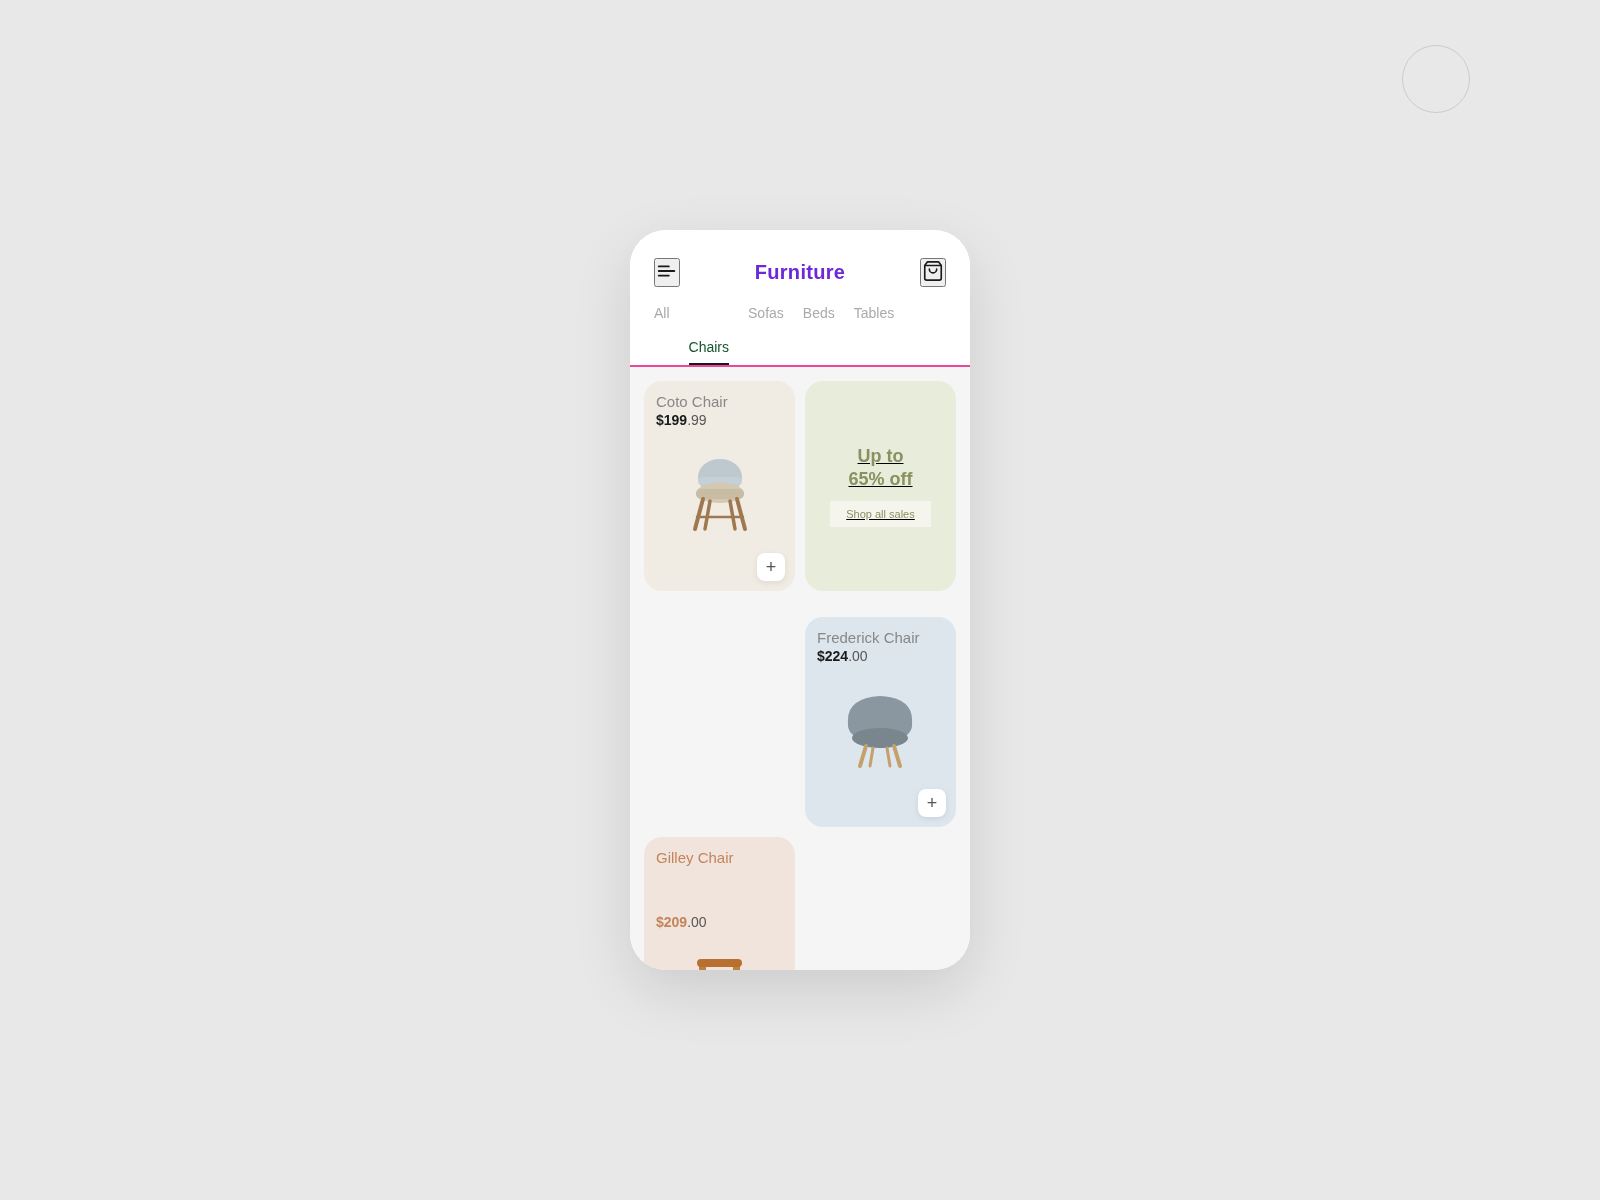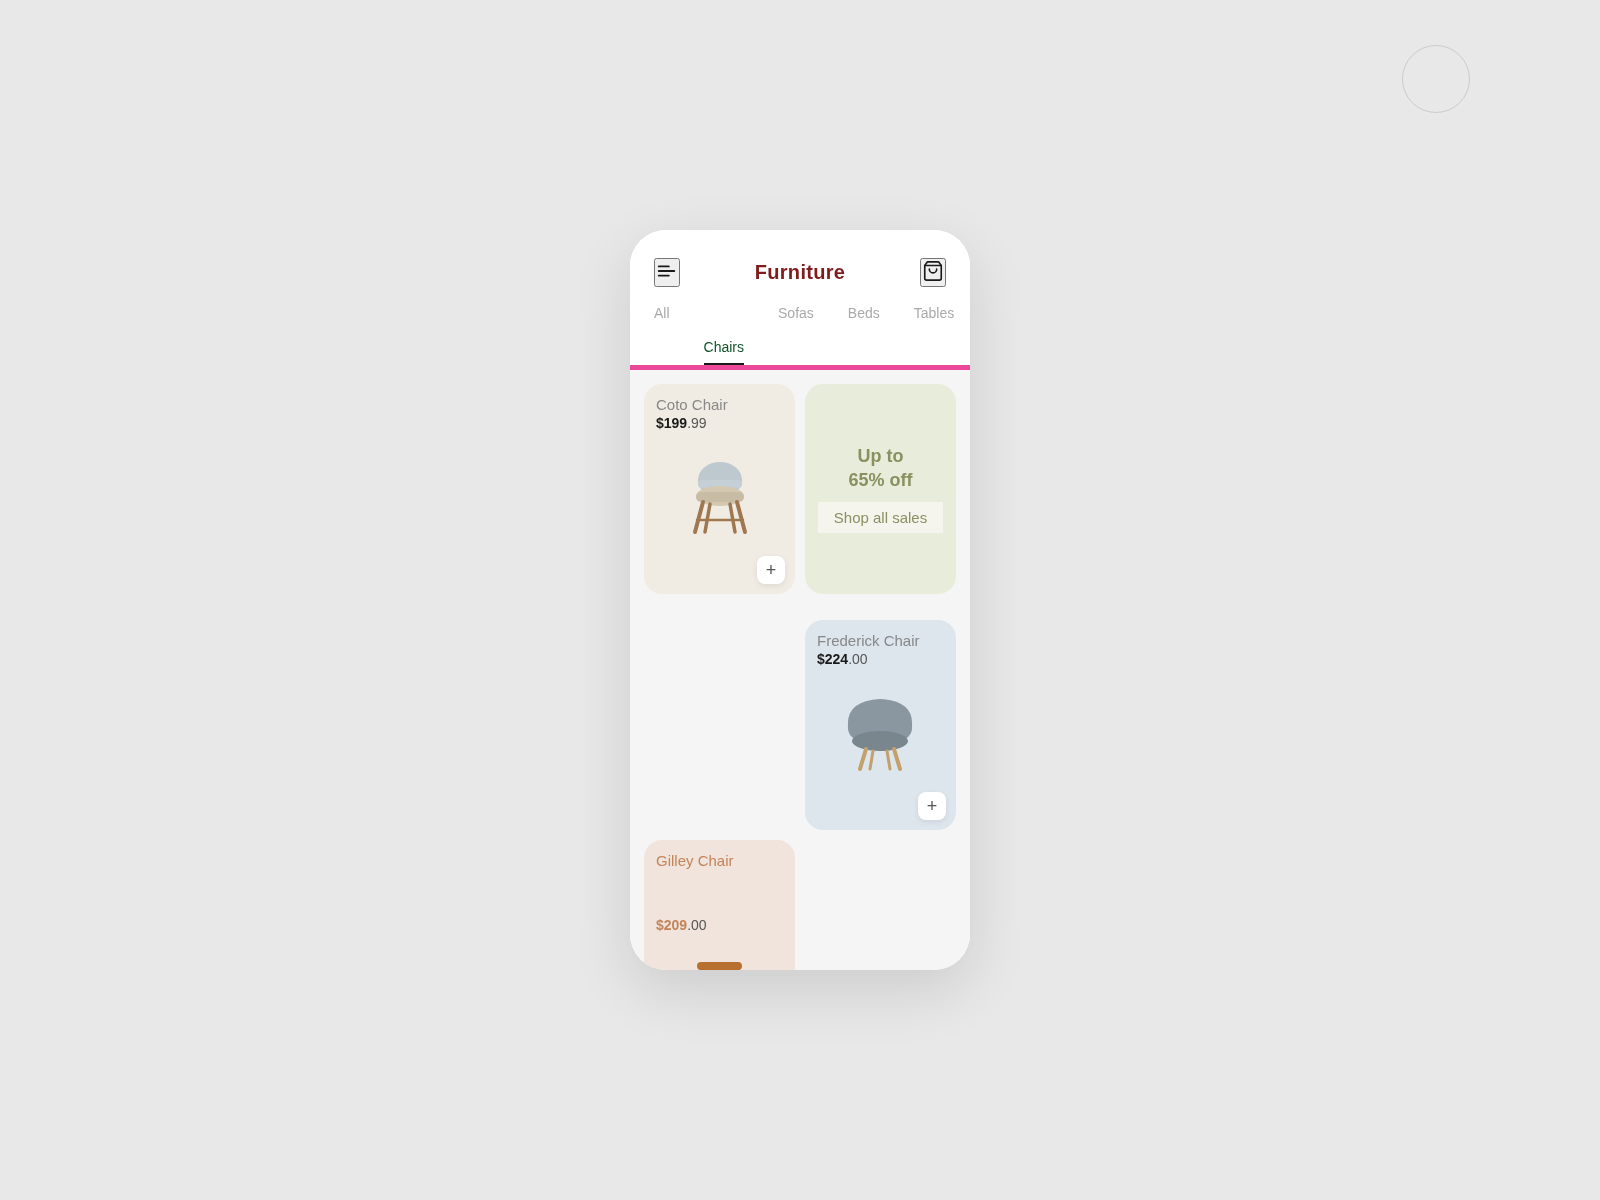--- a/index.html
+++ b/index.html
@@ -56,30 +56,30 @@
 
     .hamburger-icon svg,
     .cart-icon svg {
       width: 22px;
       height: 22px;
     }
 
     .header-title {
       font-size: 20px;
       font-weight: 700;
-      color: #7f1d1d;
+      color: #6d28d9;
       letter-spacing: 0.3px;
     }
 
     
     .category-tabs {
       display: flex;
       padding: 18px 24px 0 24px;
-      gap: 34px;
-      border-bottom: 5px solid #ec4899;
+      gap: 19px;
+      border-bottom: 2px solid #ec4899;
       background: #fff;
     }
 
     .tab-item {
       font-size: 14px;
       color: #aaa;
       padding-bottom: 8px;
       cursor: pointer;
       white-space: nowrap;
       font-weight: 400;
@@ -172,36 +172,37 @@
     .promo-card {
       background: #e8eddb;
       border-radius: 18px;
       padding: 20px 10px;
       min-height: 130px;
       display: flex;
       flex-direction: column;
       align-items: center;
       justify-content: center;
       gap: 10px;
+      text-decoration: underline;
     }
 
     .promo-title {
       font-size: 18px;
       font-weight: 700;
       color: #8a9060;
       text-align: center;
       line-height: 1.3;
     }
 
     .promo-btn {
       background: #f5f5ee;
       border: none;
       border-radius: 0;
       padding: 7px 16px;
-      font-size: 15px;
+      font-size: 11px;
       color: #8a9060;
       cursor: pointer;
       font-weight: 400;
     }
 
     
   </style>
 </head>
 <body>
 

